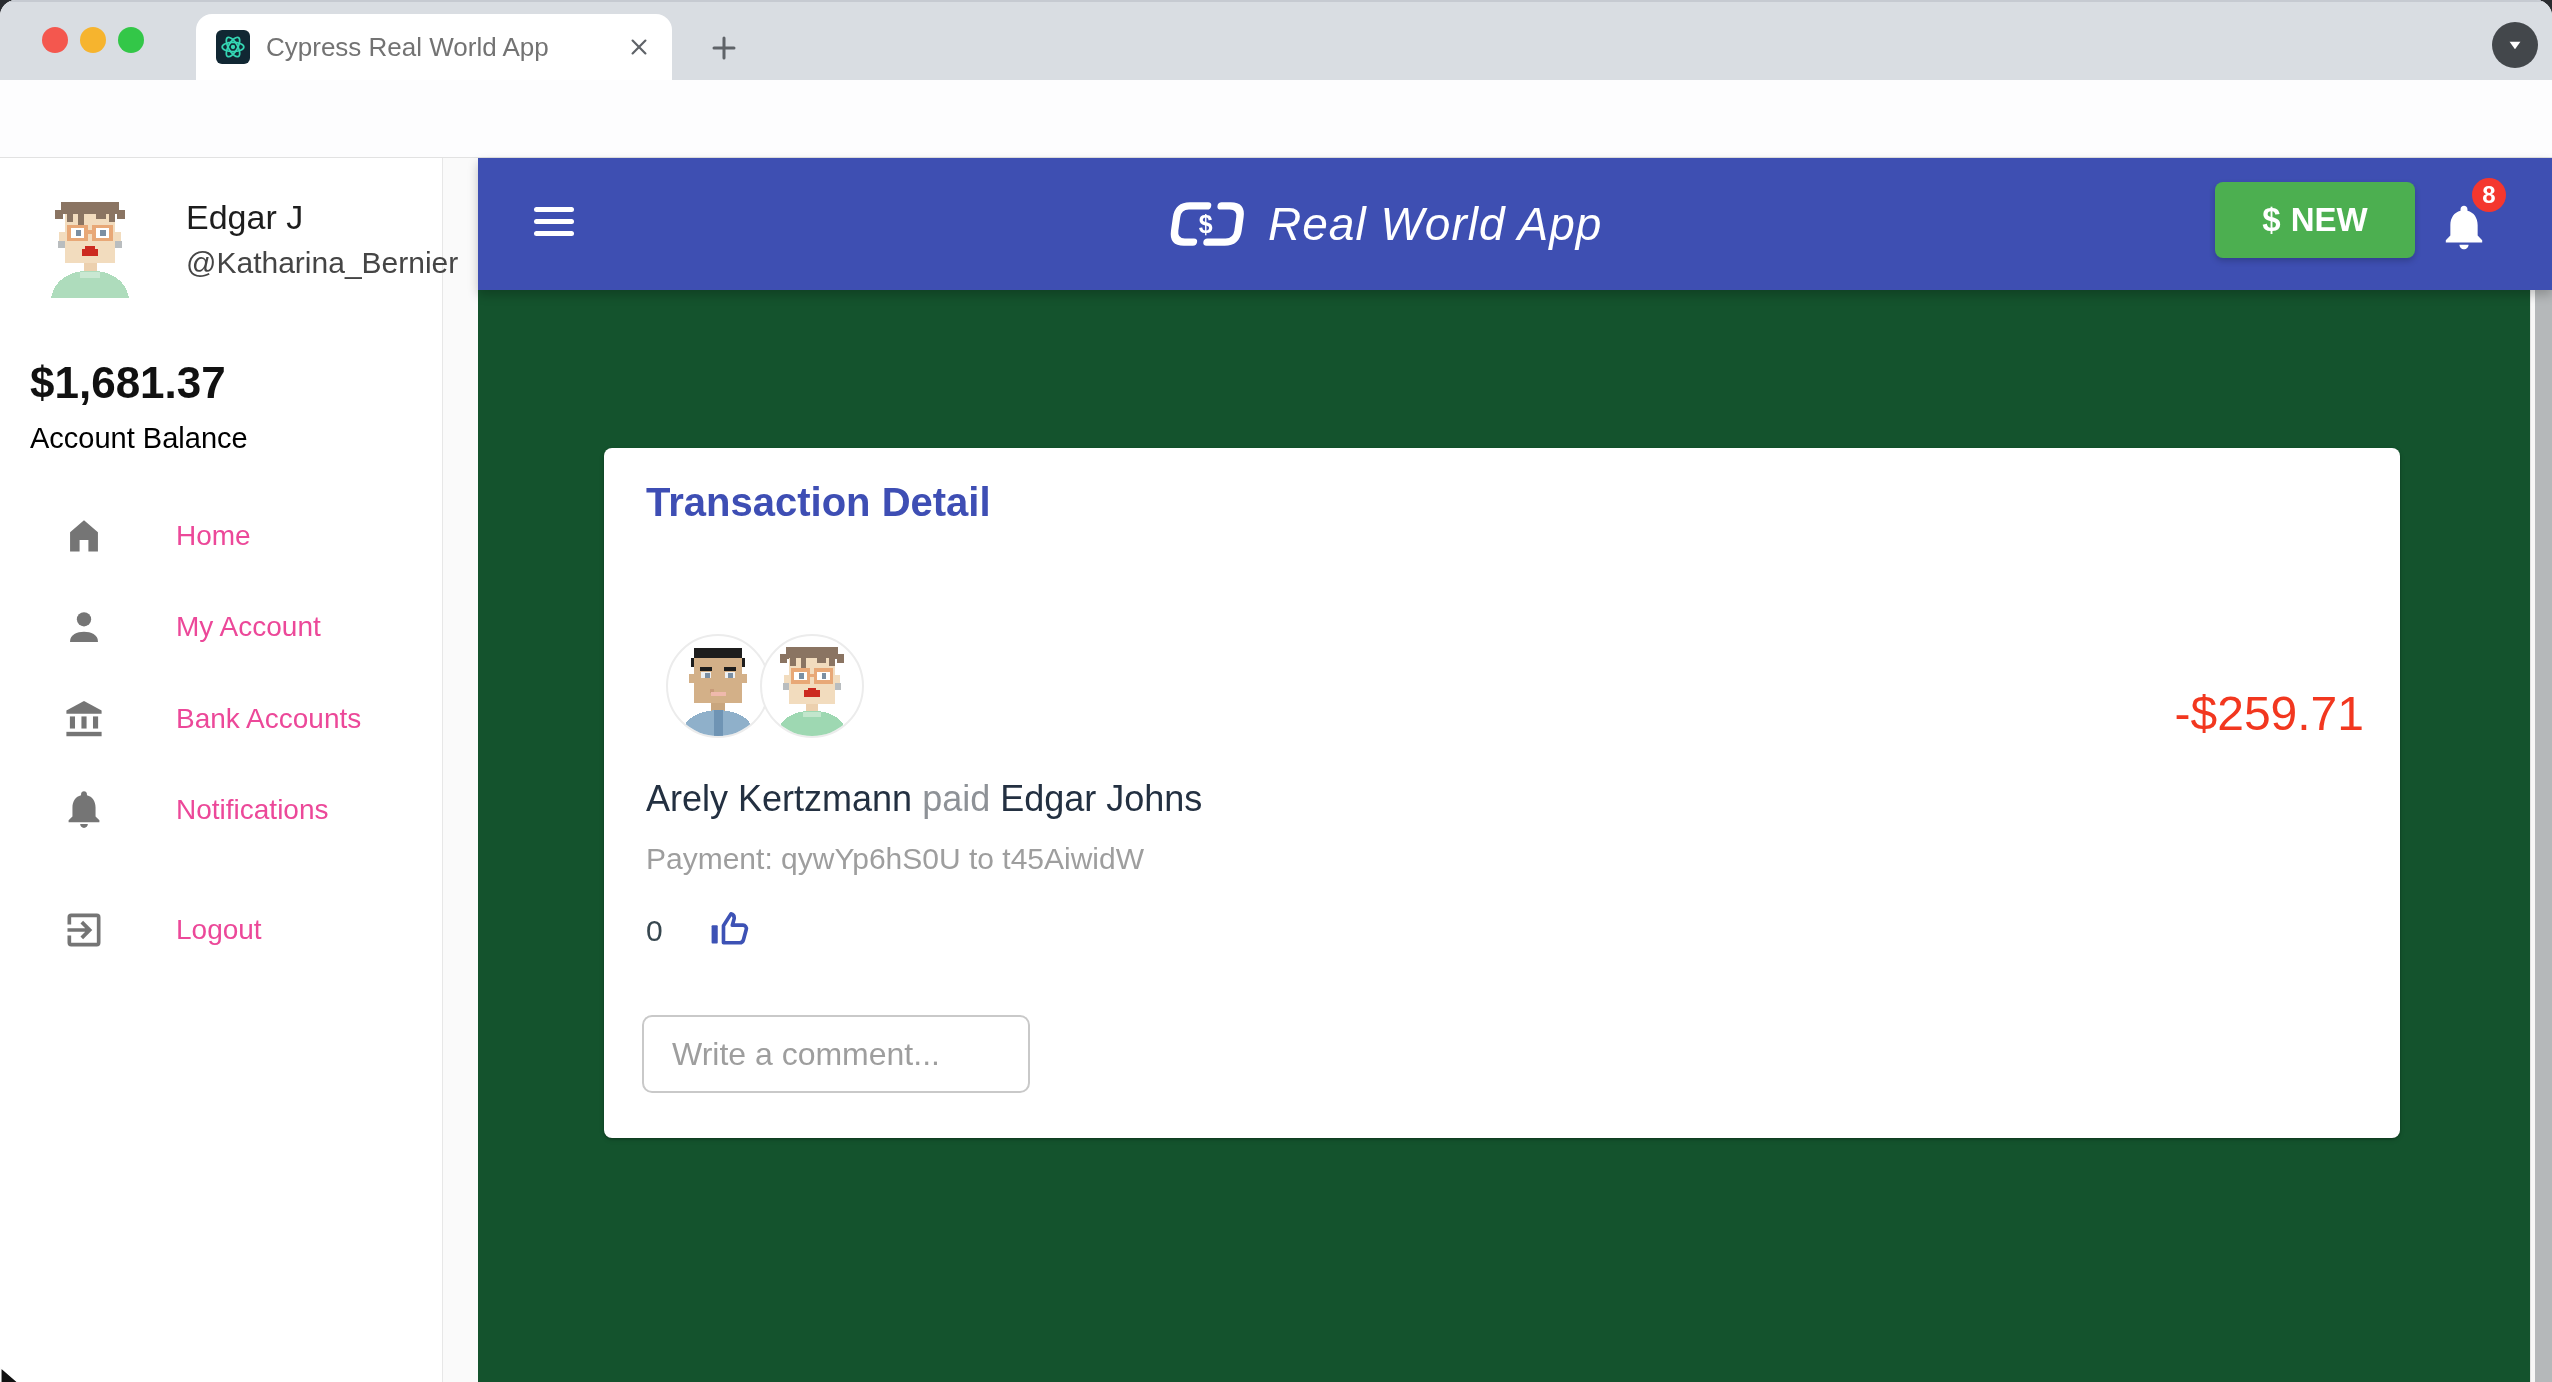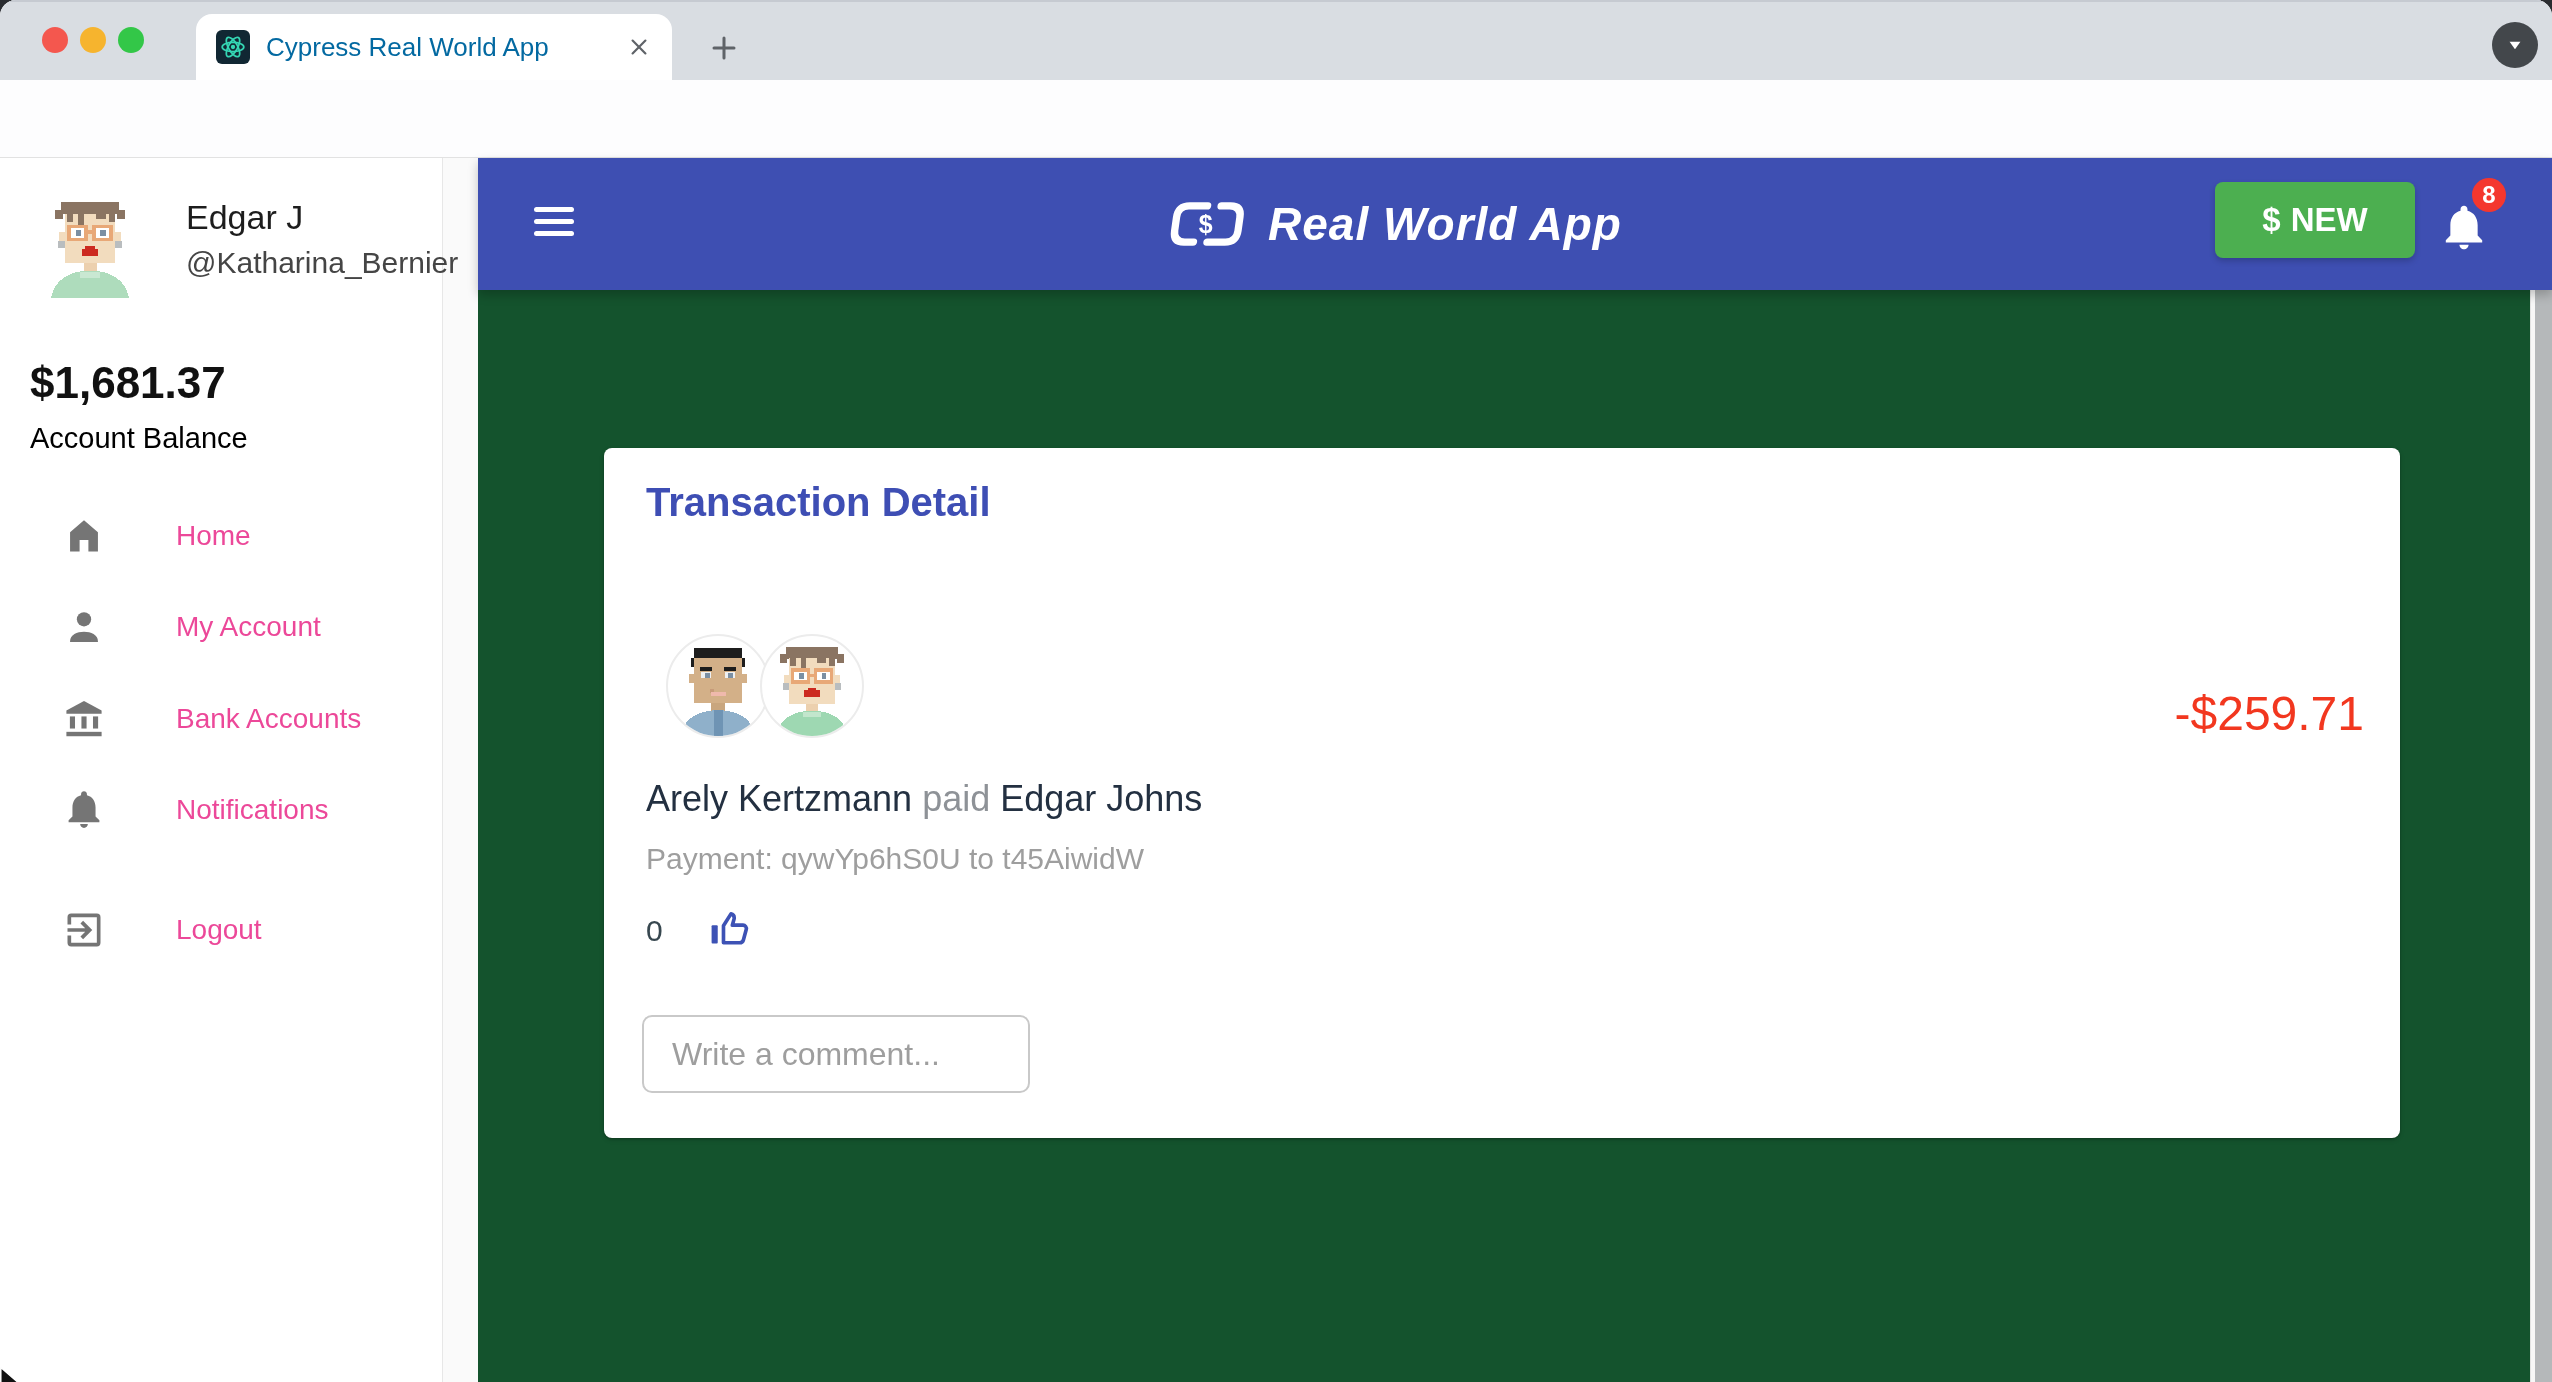--- a/index.html
+++ b/index.html
@@ -15,21 +15,21 @@
   .traffic { position:absolute; left:42px; top:27px; display:flex; gap:12px; }
   .traffic span { width:26px; height:26px; border-radius:50%; display:block; }
   .light-red { background:#f4574e; }
   .light-yellow { background:#f6b42e; }
   .light-green { background:#33c748; }
 
   .tab { position:absolute; left:196px; top:14px; width:476px; height:66px;
          background:#fff; border-radius:16px 16px 0 0; display:flex; align-items:center; }
   .favicon { width:34px; height:34px; margin-left:20px; border-radius:6px; background:#112733;
              display:flex; align-items:center; justify-content:center; flex:0 0 auto; }
-  .tab-title { margin-left:16px; font-size:26px; color:#0369a1; white-space:nowrap;
+  .tab-title { margin-left:16px; font-size:26px; color:#737373; white-space:nowrap;
                overflow:hidden; flex:1 1 auto; }
   .tab-close { width:34px; height:34px; margin-right:16px; display:flex; align-items:center;
                justify-content:center; border-radius:50%; flex:0 0 auto; }
   .newtab { position:absolute; left:700px; top:28px; width:48px; height:40px;
             display:flex; align-items:center; justify-content:center; }
   .downloads-chip { position:absolute; left:2492px; top:22px; width:46px; height:46px;
                     border-radius:50%; background:#43474b; display:flex; align-items:center;
                     justify-content:center; }
 
   .toolbar { position:absolute; left:0; top:80px; width:2552px; height:78px; background:#fdfdfe;
@@ -61,21 +61,21 @@
                      align-items:center; justify-content:center; }
   .nav-item .nlabel { position:absolute; left:176px; font-size:28px; color:#ec4899; }
   .ni-0 { top:346px; } .ni-1 { top:437px;text-decoration:underline; } .ni-2 { top:529px; } .ni-3 { top:620px;padding-left:24px; } .ni-4 { top:740px; }
 
   .navbar { position:absolute; left:478px; top:0; width:2074px; height:132px; background:#3e4fb2;
             box-shadow:0 5px 10px rgba(0,0,0,.22); z-index:5; }
   .burger { position:absolute; left:52px; top:42px; width:48px; height:48px; }
   .burger i { position:absolute; left:4px; width:40px; height:5px; border-radius:3px; background:#fff; display:block; }
   .burger i:nth-child(1){ top:7px; } .burger i:nth-child(2){ top:19px; } .burger i:nth-child(3){ top:31px; }
   .logo { position:absolute; left:688px; top:24px; height:84px; display:flex; align-items:center; gap:16px; }
-  .logo-text { color:#fff; font-size:46px; font-weight:bold; font-style:italic; letter-spacing:1px; }
+  .logo-text { color:#fff; font-size:46px; font-weight:normal; font-style:italic; letter-spacing:1px; }
   .new-btn { position:absolute; left:1737px; top:24px; width:200px; height:76px; background:#4caf50;
              border:none; border-radius:8px; color:#fff; font-weight:bold; font-size:33px;
              font-family:inherit; display:flex; align-items:center; justify-content:center; gap:10px;
              box-shadow:0 3px 6px rgba(0,0,0,.2); }
   .bell-wrap { position:absolute; left:1946px; top:38px; width:90px; height:70px; }
   .badge { position:absolute; left:48px; top:-18px; min-width:34px; height:34px; border-radius:17px;
            background:#f4372e; color:#fff; font-size:24px; font-weight:bold; display:flex;
            align-items:center; justify-content:center; }
 
   .content { position:absolute; left:478px; top:132px; width:2074px; height:1092px; background:#14532d; }

